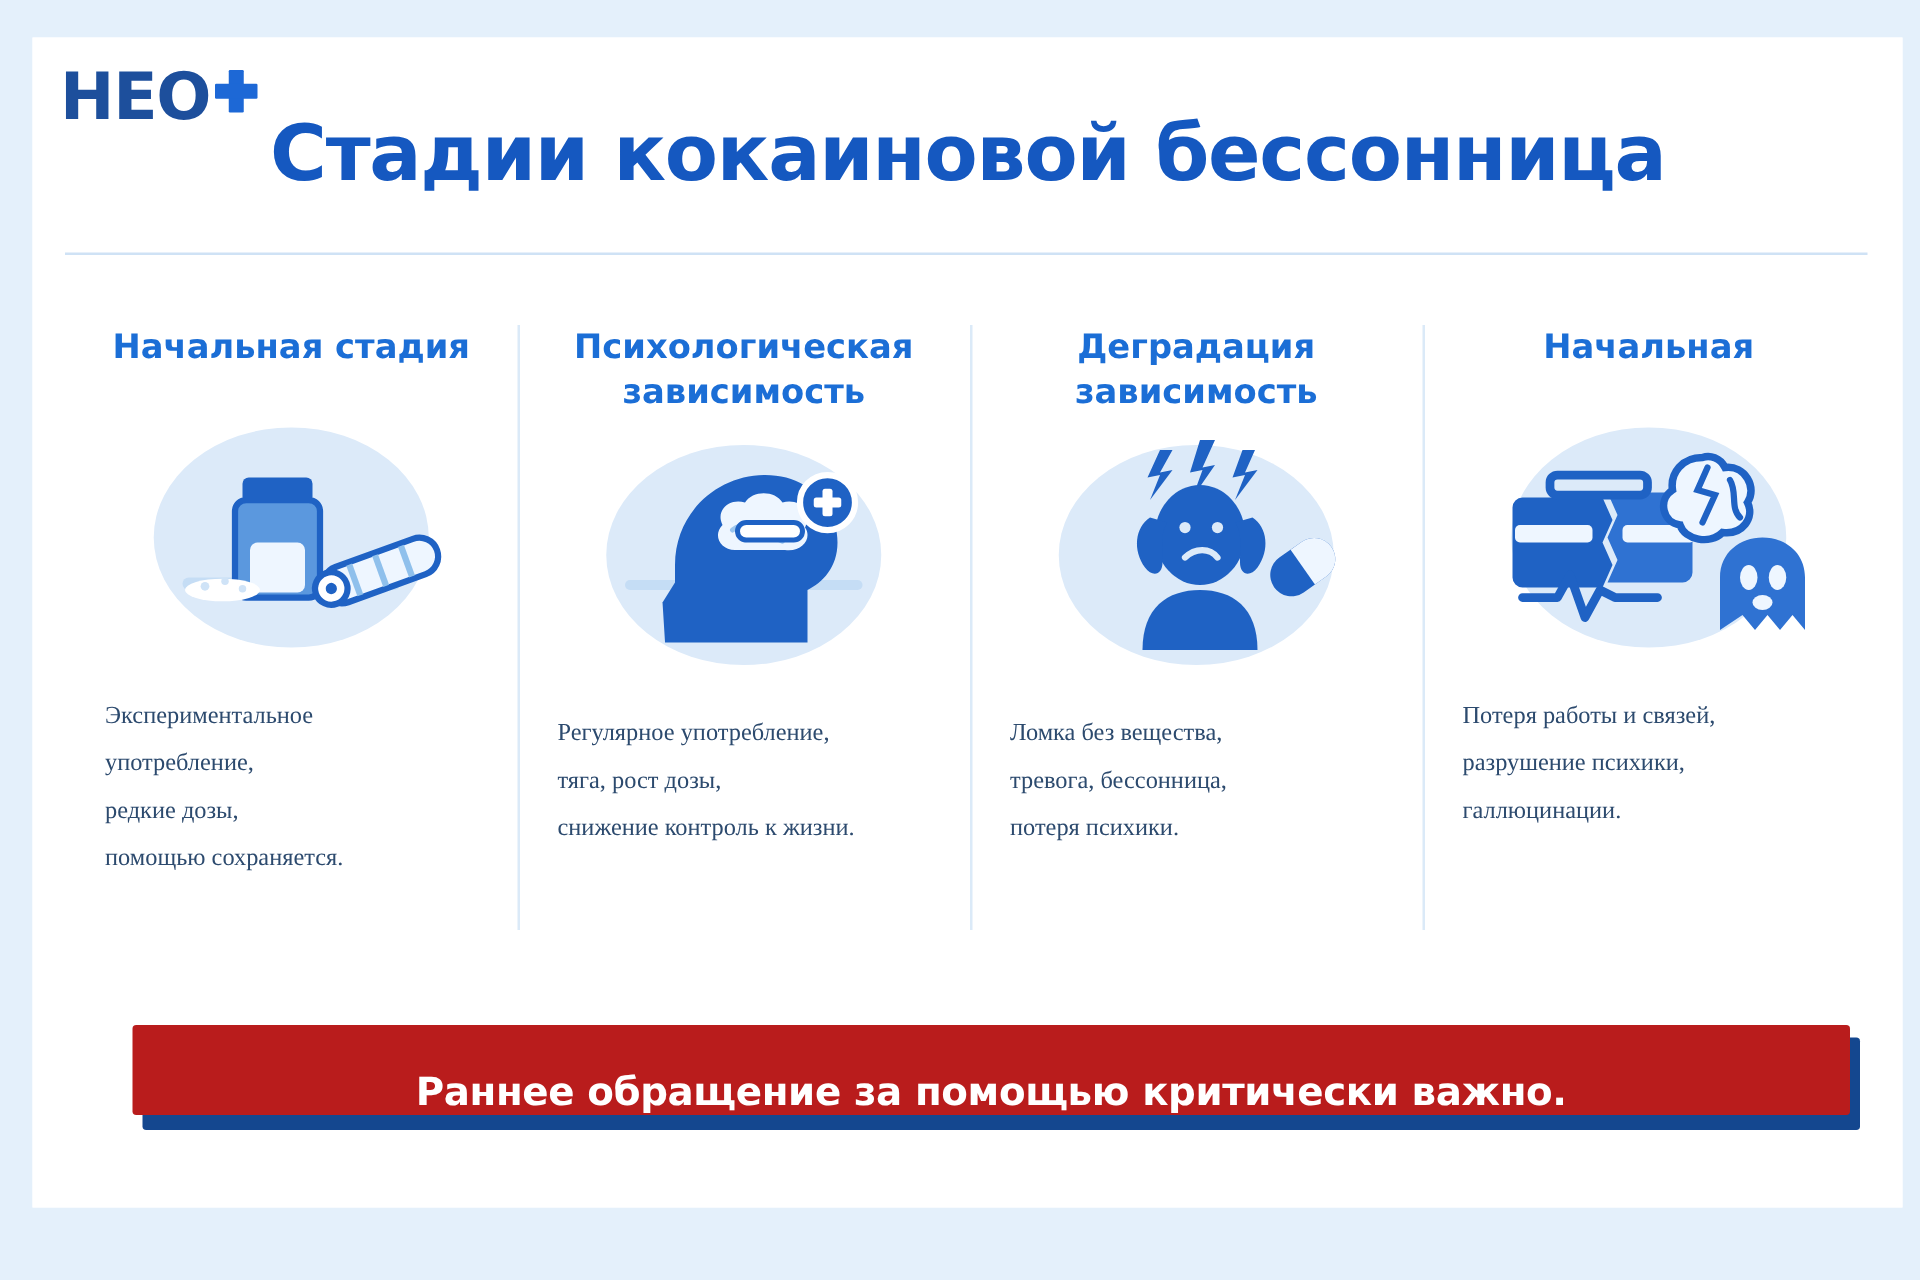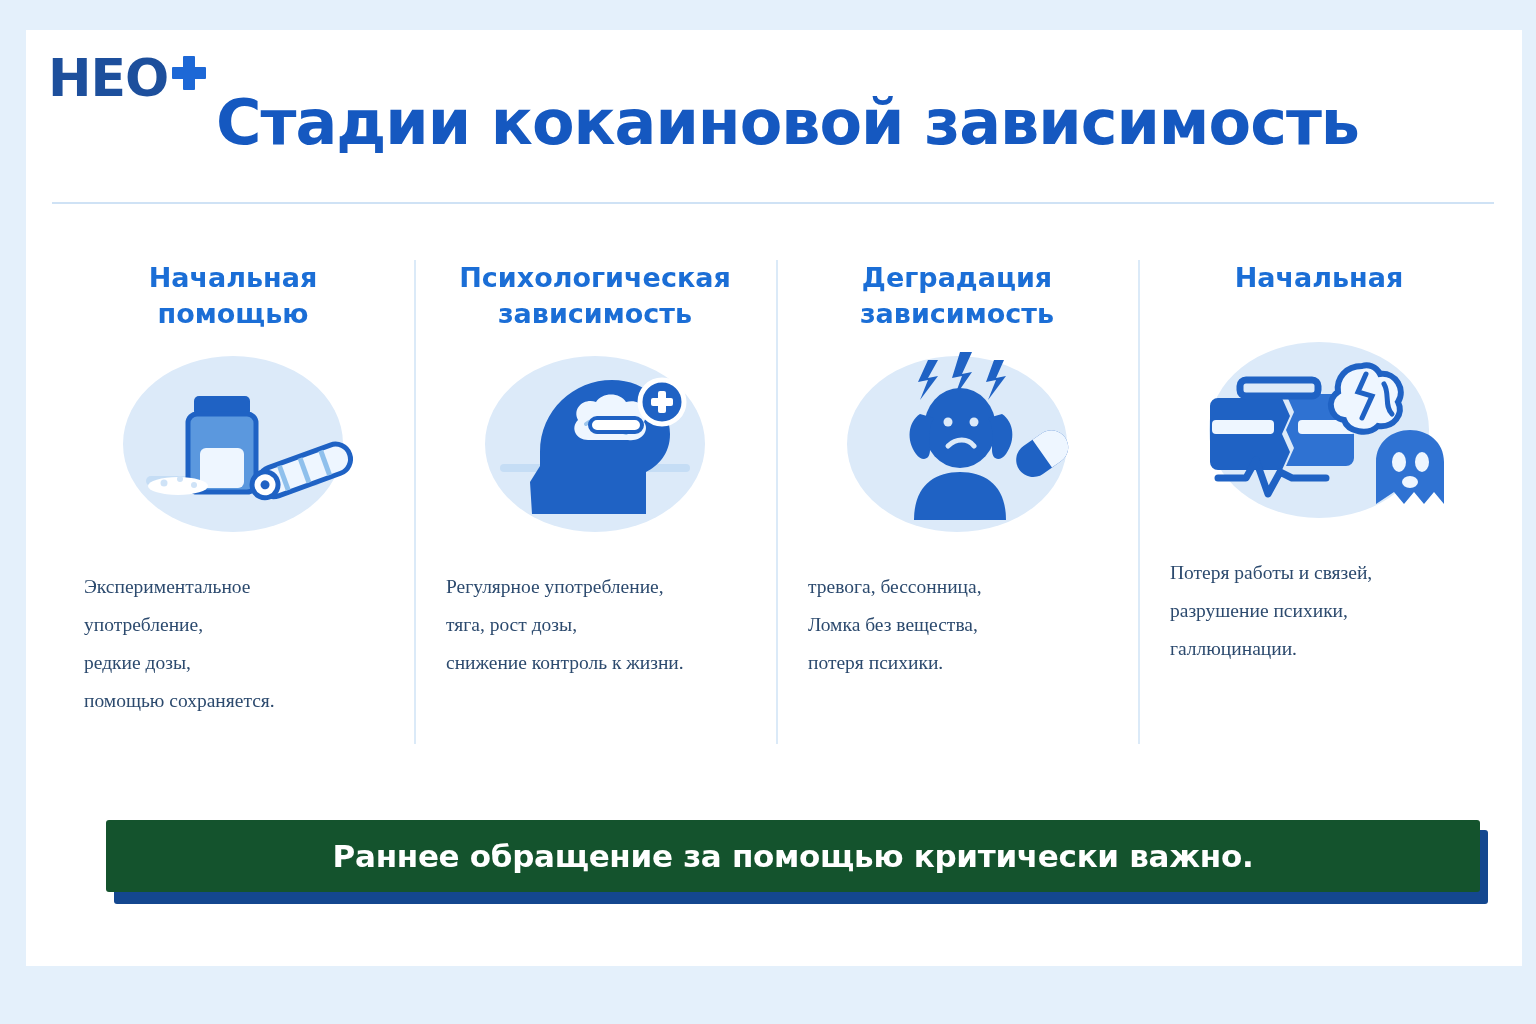--- a/index.html
+++ b/index.html
@@ -183,24 +183,24 @@
     height: 74px;
     background: #14478f;
     border-radius: 3px;
   }
   .banner {
     position: absolute;
     left: 80px;
     top: 790px;
     width: 1374px;
     height: 72px;
-    background: #14532d;
+    background: #b91c1c;
     border-radius: 3px;
     display: flex;
-    align-items: center;
+    align-items: flex-end;
     justify-content: center;
   }
   .banner-text {
     color: #ffffff;
     font-size: 31px;
     font-weight: 700;
     font-family: "DejaVu Sans", sans-serif;
     letter-spacing: -0.3px;
   }
 </style>
@@ -214,27 +214,27 @@
   <div class="edge-right"></div>
   <div class="edge-bottom"></div>
 
   <div class="canvas">
 
     <div class="logo">
       <span class="logo-text">HEO</span>
       <span class="logo-plus"></span>
     </div>
 
-    <div class="title">Стадии кокаиновой зависимость</div>
+    <div class="title">Стадии кокаиновой бессонница</div>
     <div class="title-rule"></div>
 
     <div class="columns">
 
       <div class="col">
-        <div class="col-title">Начальная помощью</div>
+        <div class="col-title">Начальная стадия</div>
         <div class="icon-wrap">
           <svg width="250" height="210" viewBox="0 0 250 210">
             <ellipse cx="125" cy="108" rx="110" ry="88" fill="#dceaf9"></ellipse>
             <rect x="38" y="140" width="174" height="10" rx="5" fill="#c5ddf5"></rect>
 
             <rect x="86" y="60" width="56" height="20" rx="5" fill="#1f62c4"></rect>
             <rect x="80" y="78" width="68" height="78" rx="9" fill="#5b98de"></rect>
             <rect x="80" y="78" width="68" height="78" rx="9" fill="none" stroke="#1f62c4" stroke-width="5"></rect>
             <rect x="92" y="112" width="44" height="40" rx="6" fill="#eef6ff"></rect>
 
@@ -310,22 +310,22 @@
 
             <path d="M82 184 C82 150 102 136 128 136 C154 136 174 150 174 184 Z" fill="#1f62c4"></path>
 
             <g transform="rotate(-35 208 118)">
               <rect x="182" y="102" width="56" height="34" rx="17" fill="#1f62c4"></rect>
               <path d="M210 102 h11 a17 17 0 0 1 17 17 v0 a17 17 0 0 1 -17 17 h-11 Z" fill="#eef6ff"></path>
             </g>
           </svg>
         </div>
         <div class="col-text">
+          <div>Ломка без вещества,</div>
           <div>тревога, бессонница,</div>
-          <div>Ломка без вещества,</div>
           <div>потеря психики.</div>
         </div>
       </div>
 
       <div class="col">
         <div class="col-title">Начальная</div>
         <div class="icon-wrap">
           <svg width="250" height="210" viewBox="0 0 250 210">
             <ellipse cx="125" cy="108" rx="110" ry="88" fill="#dceaf9"></ellipse>
 

